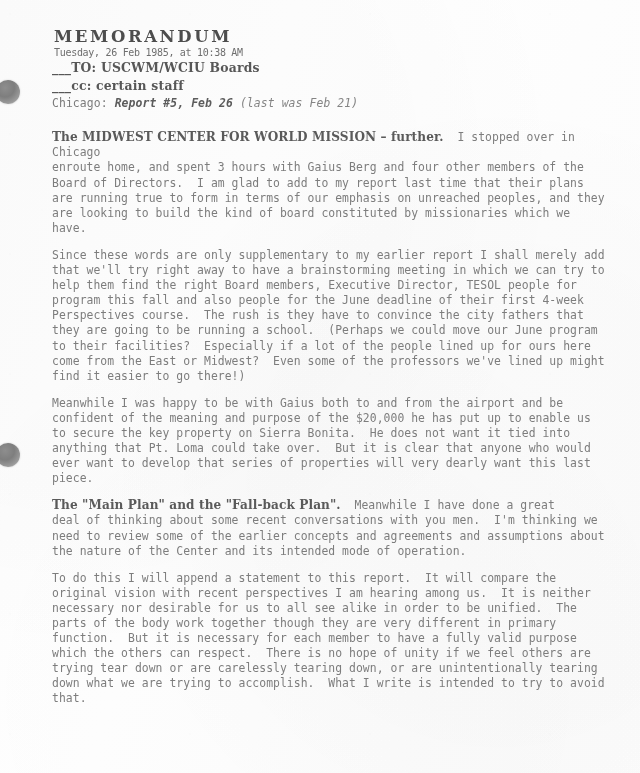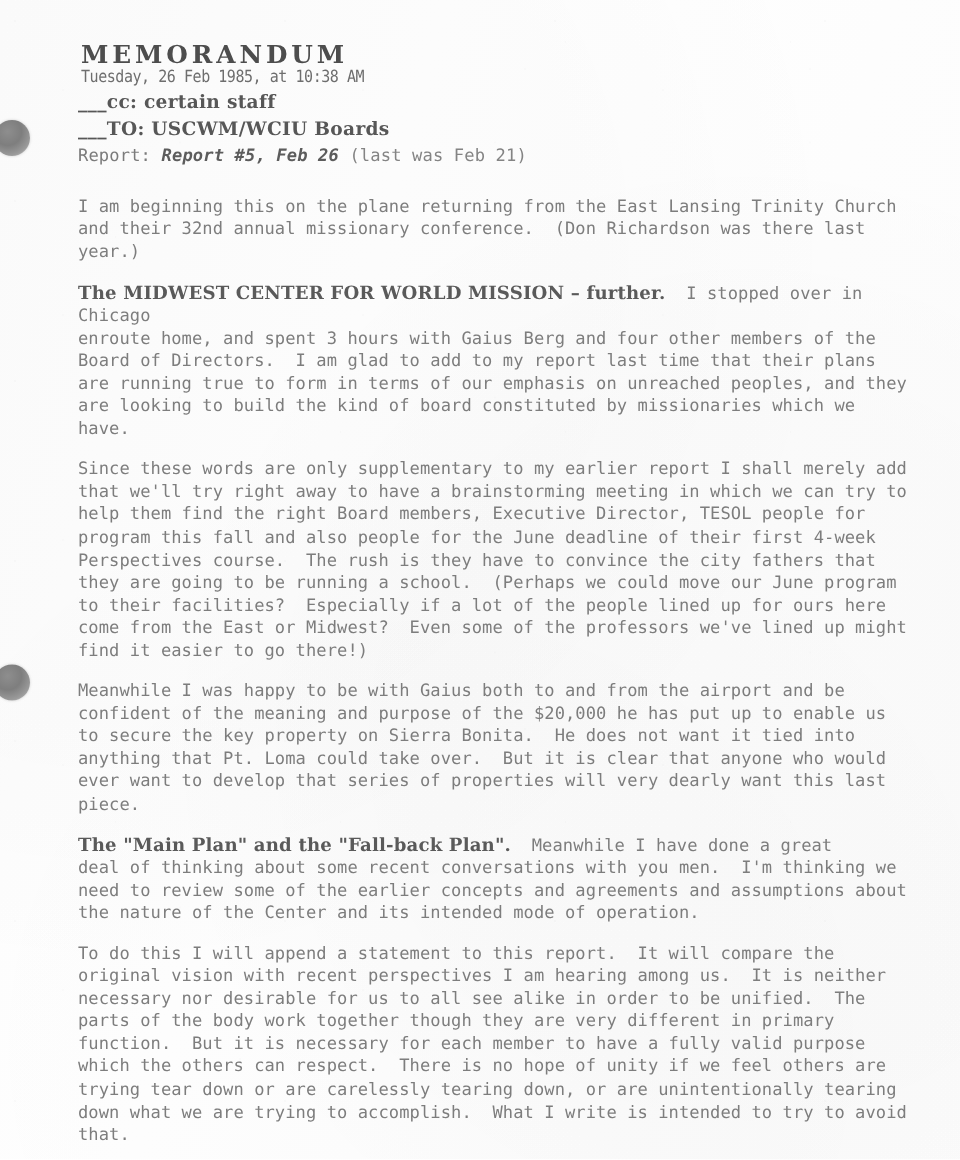--- a/index.html
+++ b/index.html
@@ -110,20 +110,21 @@
   }
   #file-copy-line { margin-top: 1px; }
 
   .subject-strong {
     font-weight: 700;
     font-style: italic;
     color: #5c5c5c;
     margin-top: 16px;
   }
   .subject-note {
+    font-style: italic;
     color: #848484;
     text-align: right;
   }
 
   
   .para {
     font-family: "DejaVu Sans Mono", monospace;
     font-size: 11.4px;
     color: #7d7d7d;
     line-height: 15.1px;
@@ -152,33 +153,30 @@
 
   <div class="punch-hole" id="hole-top"></div>
   <div class="punch-hole" id="hole-bottom"></div>
 
   <div id="content">
 
     <div class="memo-title">MEMORANDUM</div>
 
     <div class="date-line">Tuesday, 26 Feb 1985, at 10:38 AM</div>
 
+    <div class="addr-line" id="addr-to">___TO: USCWM/WCIU Boards</div>
+
     <div class="addr-line" id="addr-cc">___cc: certain staff</div>
 
-    <div class="addr-line" id="addr-to">___TO: USCWM/WCIU Boards</div>
-
-
-
-    <div class="mono-line"><span>Report: </span><span class="subject-strong">Report #5, Feb 26</span><span> </span><span class="subject-note">(last was Feb 21)</span></div>
+
+
+    <div class="mono-line"><span>Chicago: </span><span class="subject-strong">Report #5, Feb 26</span><span> </span><span class="subject-note">(last was Feb 21)</span></div>
 
     <div id="body-block">
 
-      <p class="para"><span class="para-lead"></span><span>I am beginning this on the plane returning from the East Lansing Trinity Church
-and their 32nd annual missionary conference.  (Don Richardson was there last
-year.)</span></p>
 
       <p class="para gap"><span class="para-lead">The MIDWEST CENTER FOR WORLD MISSION – further.</span><span>  I stopped over in Chicago
 enroute home, and spent 3 hours with Gaius Berg and four other members of the
 Board of Directors.  I am glad to add to my report last time that their plans
 are running true to form in terms of our emphasis on unreached peoples, and they
 are looking to build the kind of board constituted by missionaries which we
 have.</span></p>
 
       <p class="para gap"><span class="para-lead"></span><span>Since these words are only supplementary to my earlier report I shall merely add
 that we'll try right away to have a brainstorming meeting in which we can try to

